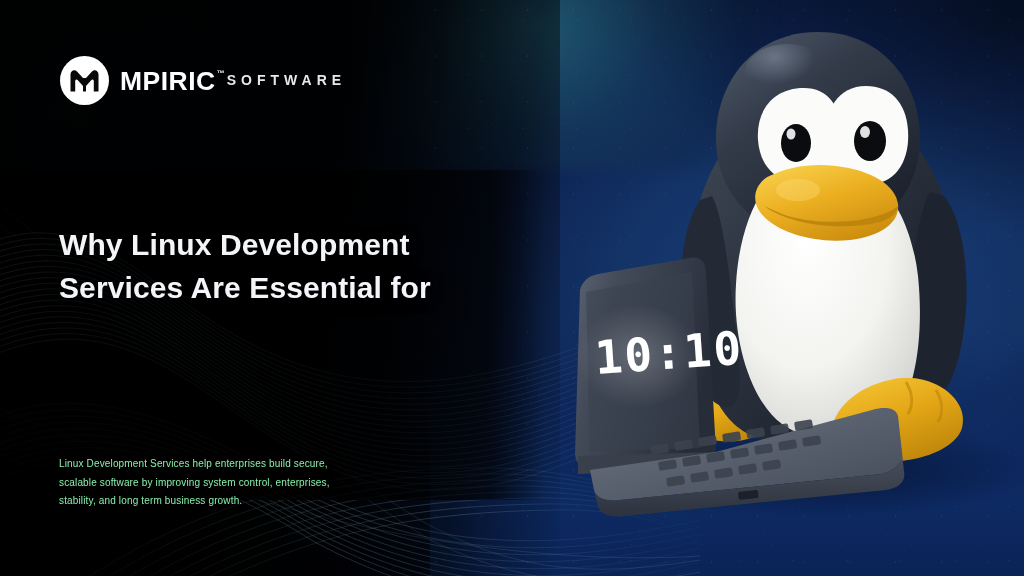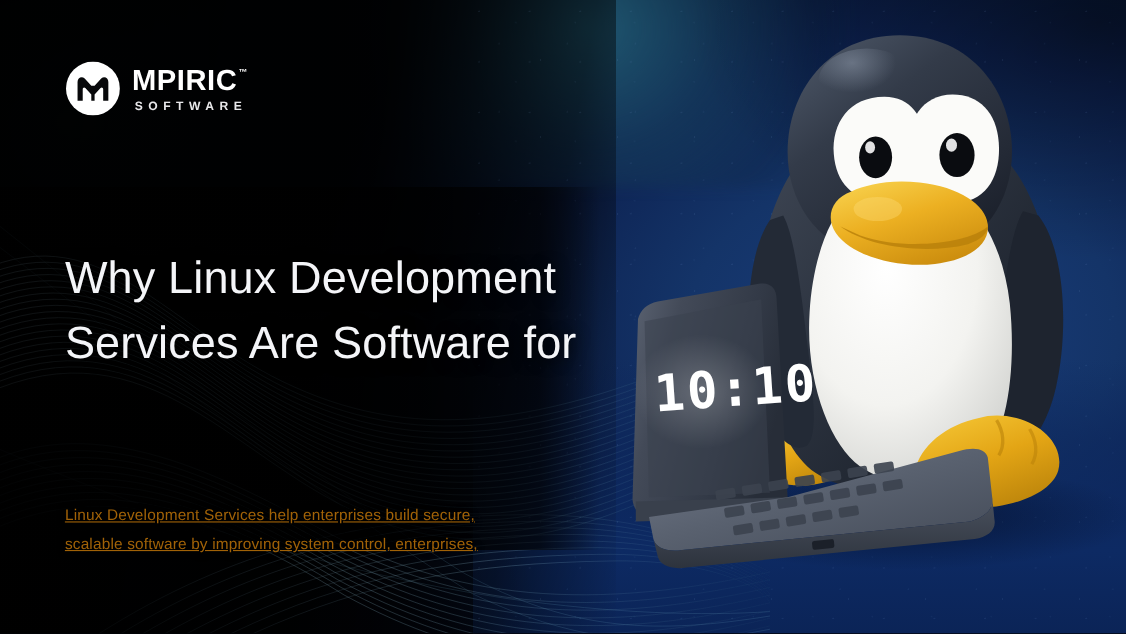--- a/index.html
+++ b/index.html
@@ -64,49 +64,48 @@
     background-size:46px 46px, 62px 62px, 54px 54px, 70px 70px;
     opacity:.55;
   }
 
   
   #logo {
     position:absolute; left:60px; top:56px;
     display:flex; align-items:center; gap:11px;
   }
   .logo-mark { width:49px; height:49px; flex:0 0 auto; }
-  .logo-words { display:flex; flex-direction:column; line-height:1; padding-top:2px; }
+  .logo-words { display:flex; flex-direction:row; line-height:1; padding-top:2px; }
   .logo-top { display:flex; align-items:flex-start; }
   .logo-name {
     font-size:26.5px; font-weight:700; color:#fff;
     letter-spacing:.5px;
   }
   .logo-tm { font-size:8px; color:#fff; margin-top:2px; margin-left:1px; font-weight:700; }
   .logo-sub {
-    font-size:11px; font-weight:600; color:#e8e8ea;
+    font-size:14px; font-weight:600; color:#e8e8ea;
     letter-spacing:5.0px; margin-top:5px; padding-left:2px;text-align:right;
   }
 
   
   #headline {
     position:absolute; left:59px; top:223px;
     width:470px;
-    font-size:41px; font-weight:400; line-height:1.44;
+    font-size:30px; font-weight:700; line-height:1.44;
     color:#f4f5f8; letter-spacing:.1px;
     text-shadow:0 2px 14px rgba(0,0,0,.9);
   }
   #headline .hl-line { display:block; white-space:nowrap; }
 
   #subcopy {
     position:absolute; left:59px; top:455px;
     width:500px;
-    font-size:14px; font-weight:400; line-height:1.87;
-    color:#a16207; letter-spacing:.15px;
+    font-size:10px; font-weight:400; line-height:1.87;
+    color:#86efac; letter-spacing:.15px;
     text-shadow:0 1px 8px rgba(0,0,0,.95);
-    text-decoration:underline;
   }
   #subcopy .sc-line { display:block; white-space:nowrap; }
 
   
   #artwork { position:absolute; left:520px; top:0; width:504px; height:576px; }
   #artwork svg { display:block; }
 
   .clock-digits {
     font-family:"DejaVu Sans Mono", monospace;
     font-size:46px; font-weight:700; fill:#ffffff;
@@ -348,21 +347,22 @@
       <div class="logo-top">
         <span class="logo-name">MPIRIC</span>
         <span class="logo-tm">™</span>
       </div>
       <span class="logo-sub">SOFTWARE</span>
     </div>
   </div>
 
   <h1 id="headline">
     <span class="hl-line">Why Linux Development</span>
-    <span class="hl-line">Services Are Software for</span>
+    <span class="hl-line">Services Are Essential for</span>
   </h1>
 
   <p id="subcopy">
     <span class="sc-line">Linux Development Services help enterprises build secure,</span>
     <span class="sc-line">scalable software by improving system control, enterprises,</span>
+    <span class="sc-line">stability, and long term business growth.</span>
   </p>
 
 </div>
 
 </body></html>

